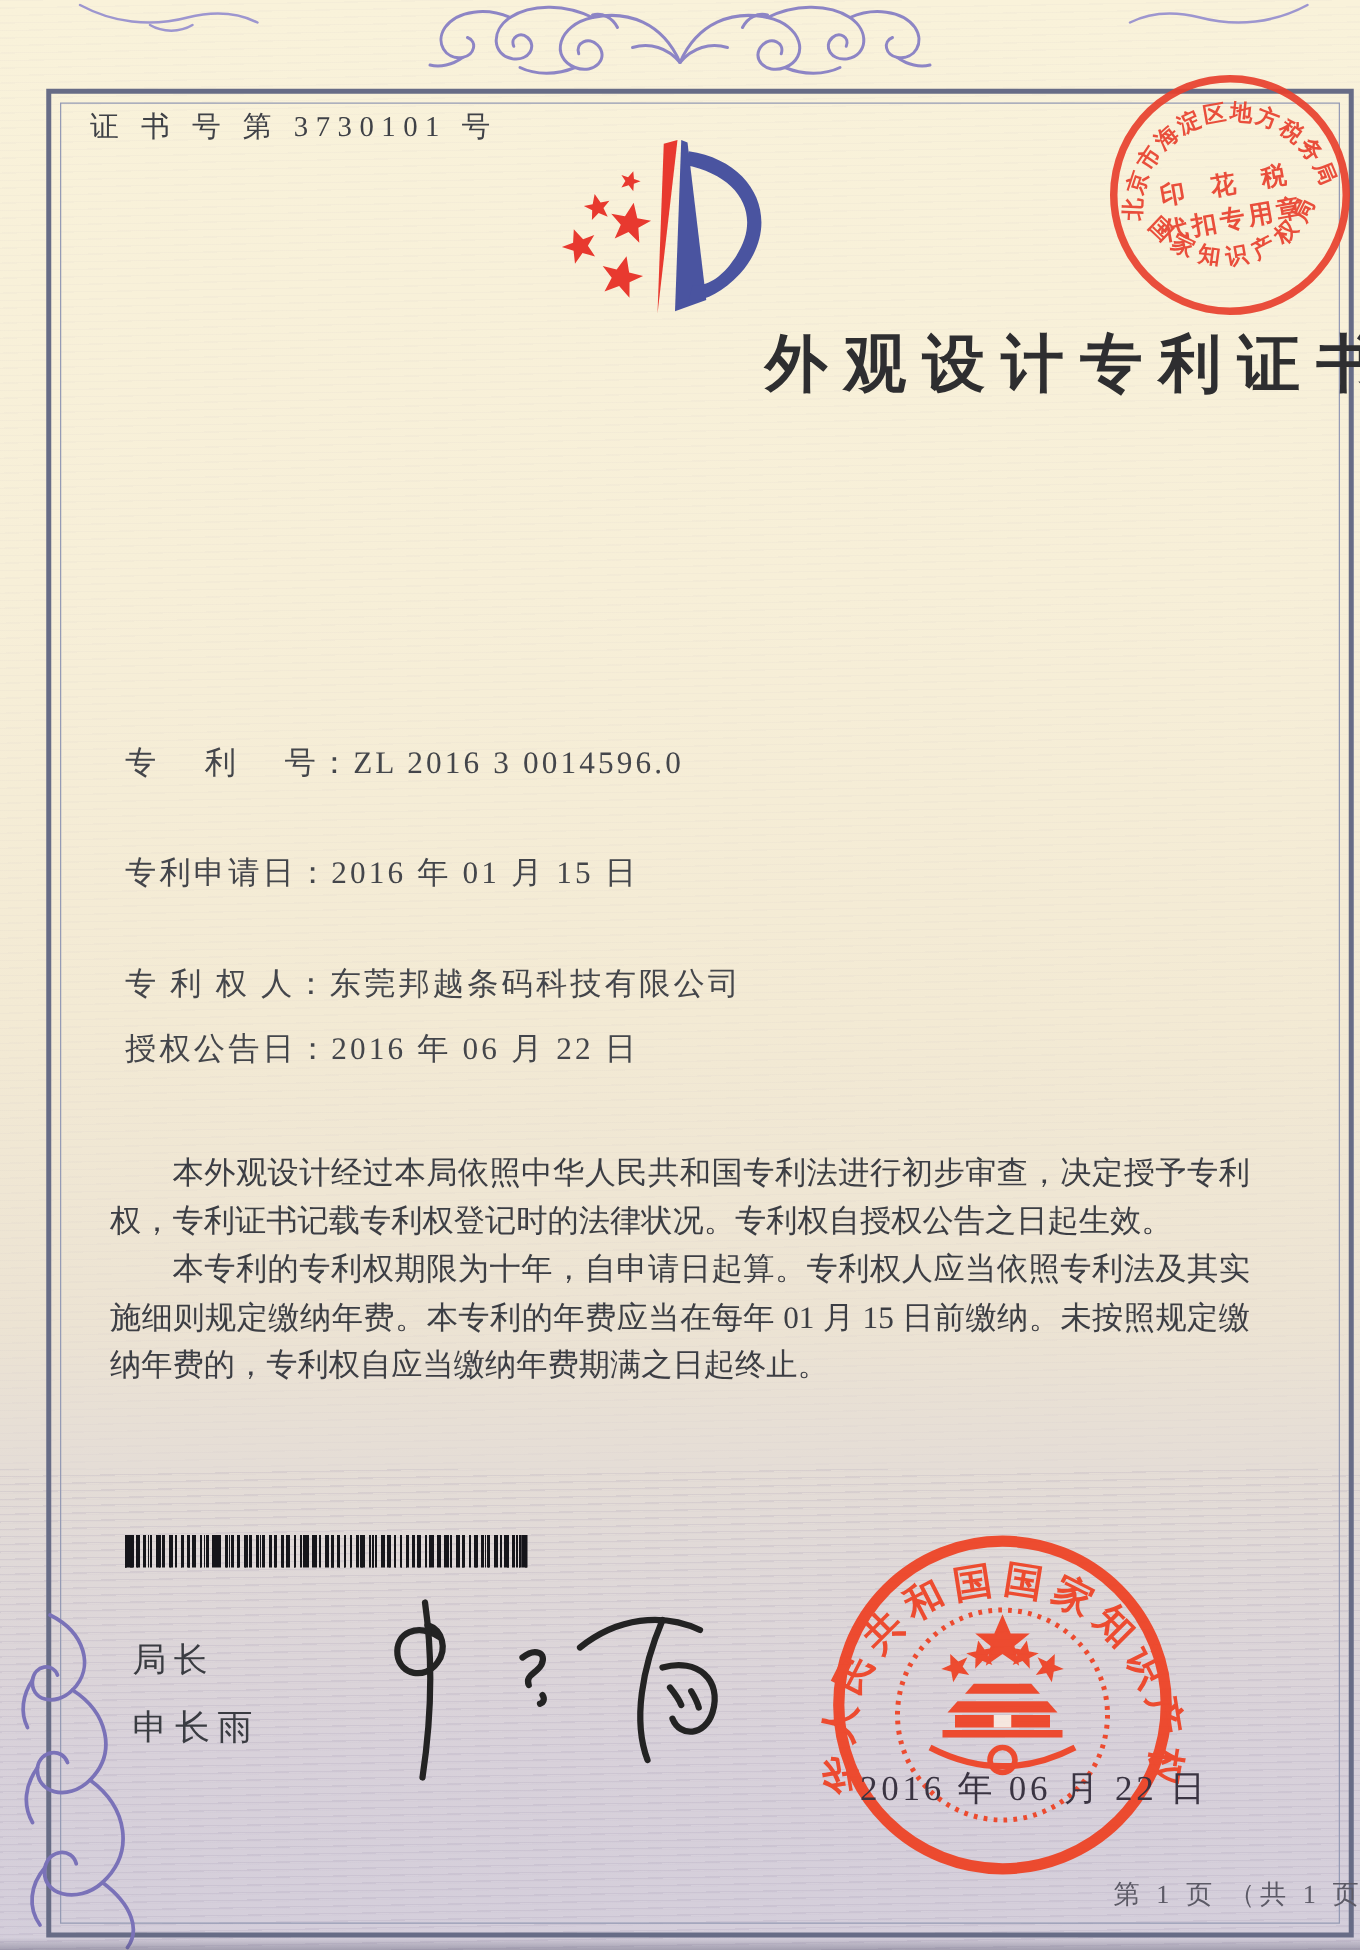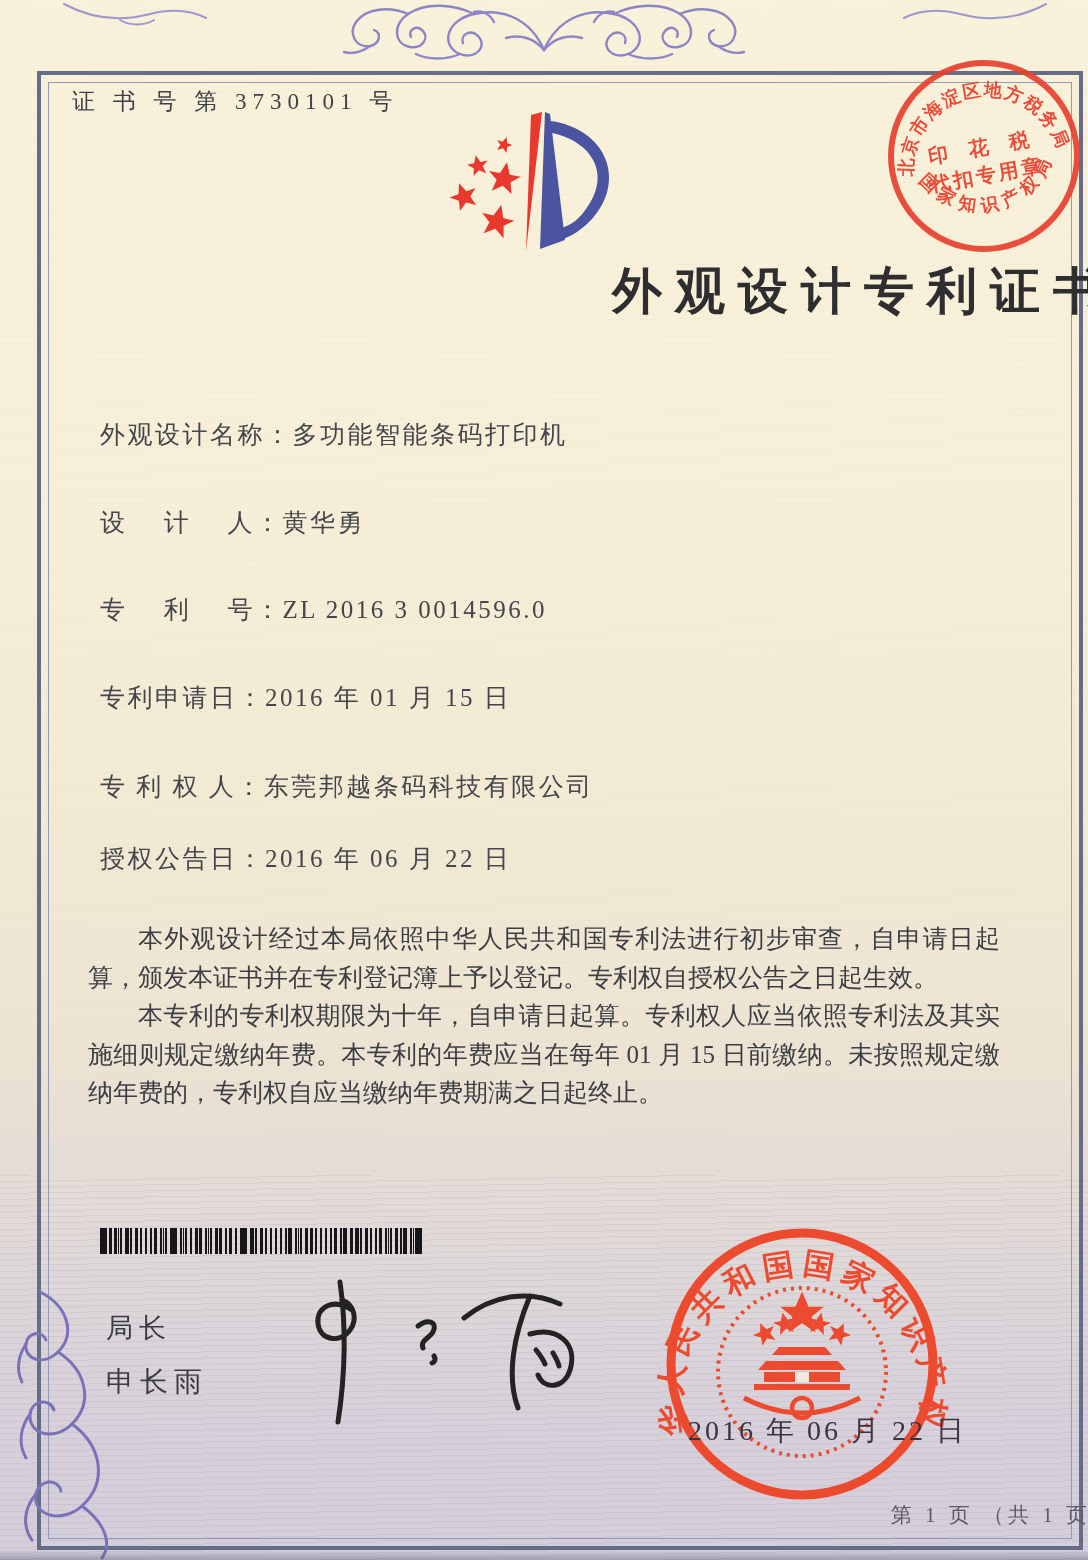--- a/index.html
+++ b/index.html
@@ -21,21 +21,21 @@
 
   
   .frame-outer{position:absolute;top:71px;left:37px;right:33px;bottom:10px;border:4.5px solid #676c86;}
   .frame-inner{position:absolute;top:82px;left:48px;right:44px;bottom:21px;border:1.5px solid #949ab4;}
 
   .cert-no{position:absolute;left:72px;top:86px;font-size:23px;letter-spacing:6px;color:#3f4147;}
   .title{position:absolute;left:0;right:0;top:258px;text-align:right;
     font-size:50px;font-weight:700;letter-spacing:13px;color:#2e2e30;}
 
   .field{position:absolute;left:100px;font-size:25px;color:#44464b;letter-spacing:2.5px;white-space:nowrap;}
-  .f0{top:418px}.f1{top:506px}.f2{top:593px}.f3{top:681px}.f4{top:770px}.f5{top:842px}
+  .f0{top:418px}.f1{top:506px}.f2{top:593px}.f3{top:681px}.f4{top:770px}.f5{top:822px}
 
   .body-text{position:absolute;left:88px;top:920px;width:912px;font-size:25px;color:#3c3e44;
     line-height:38.6px;text-align:justify;}
   .body-text p{margin:0;text-indent:2em;}
 
   .barcode{position:absolute;left:100px;top:1228px;width:322px;height:26px;
     background:
       repeating-linear-gradient(90deg,#15151a 0 2px,rgba(0,0,0,0) 2px 5px),
       repeating-linear-gradient(90deg,#15151a 0 1px,rgba(0,0,0,0) 1px 9px),
       repeating-linear-gradient(90deg,rgba(0,0,0,0) 0 4px,#15151a 4px 6px,rgba(0,0,0,0) 6px 14px,#15151a 14px 15px,rgba(0,0,0,0) 15px 23px);
@@ -139,29 +139,27 @@
       <text font-size="18" fill="#e8402e" letter-spacing="6" font-weight="700">
         <textPath href="#tax-arc-bot" startOffset="50%" text-anchor="middle">国家知识产权局</textPath>
       </text>
       <text x="106" y="112" font-size="20" fill="#e8402e" letter-spacing="8" text-anchor="middle" font-weight="700">印 花 税</text>
       <text x="106" y="140" font-size="20" fill="#e8402e" letter-spacing="3" text-anchor="middle" font-weight="700">代扣专用章</text>
     </g>
   </svg>
 
   <div class="title">外观设计专利证书</div>
 
-  <div class="field f0"><span>外观设计名称：</span><span>多功能智能条码打印机</span></div>
-  <div class="field f1"><span>设　 计　 人：</span><span>黄华勇</span></div>
   <div class="field f2"><span>专　 利　 号：</span><span>ZL 2016 3 0014596.0</span></div>
   <div class="field f3"><span>专利申请日：</span><span>2016 年 01 月 15 日</span></div>
   <div class="field f4"><span>专 利 权 人：</span><span>东莞邦越条码科技有限公司</span></div>
   <div class="field f5"><span>授权公告日：</span><span>2016 年 06 月 22 日</span></div>
 
   <div class="body-text">
-    <p>本外观设计经过本局依照中华人民共和国专利法进行初步审查，自申请日起算，颁发本证书并在专利登记簿上予以登记。专利权自授权公告之日起生效。</p>
+    <p>本外观设计经过本局依照中华人民共和国专利法进行初步审查，决定授予专利权，专利证书记载专利权登记时的法律状况。专利权自授权公告之日起生效。</p>
     <p>本专利的专利权期限为十年，自申请日起算。专利权人应当依照专利法及其实施细则规定缴纳年费。本专利的年费应当在每年 01 月 15 日前缴纳。未按照规定缴纳年费的，专利权自应当缴纳年费期满之日起终止。</p>
   </div>
 
   <div class="barcode"></div>
 
   <div class="signer-title">局长</div>
   <div class="signer-name">申长雨</div>
 
   <svg class="abs signature" width="320" height="152" viewBox="0 0 320 152">
     <g fill="none" stroke="#232323" stroke-width="5" stroke-linecap="round" stroke-linejoin="round">

